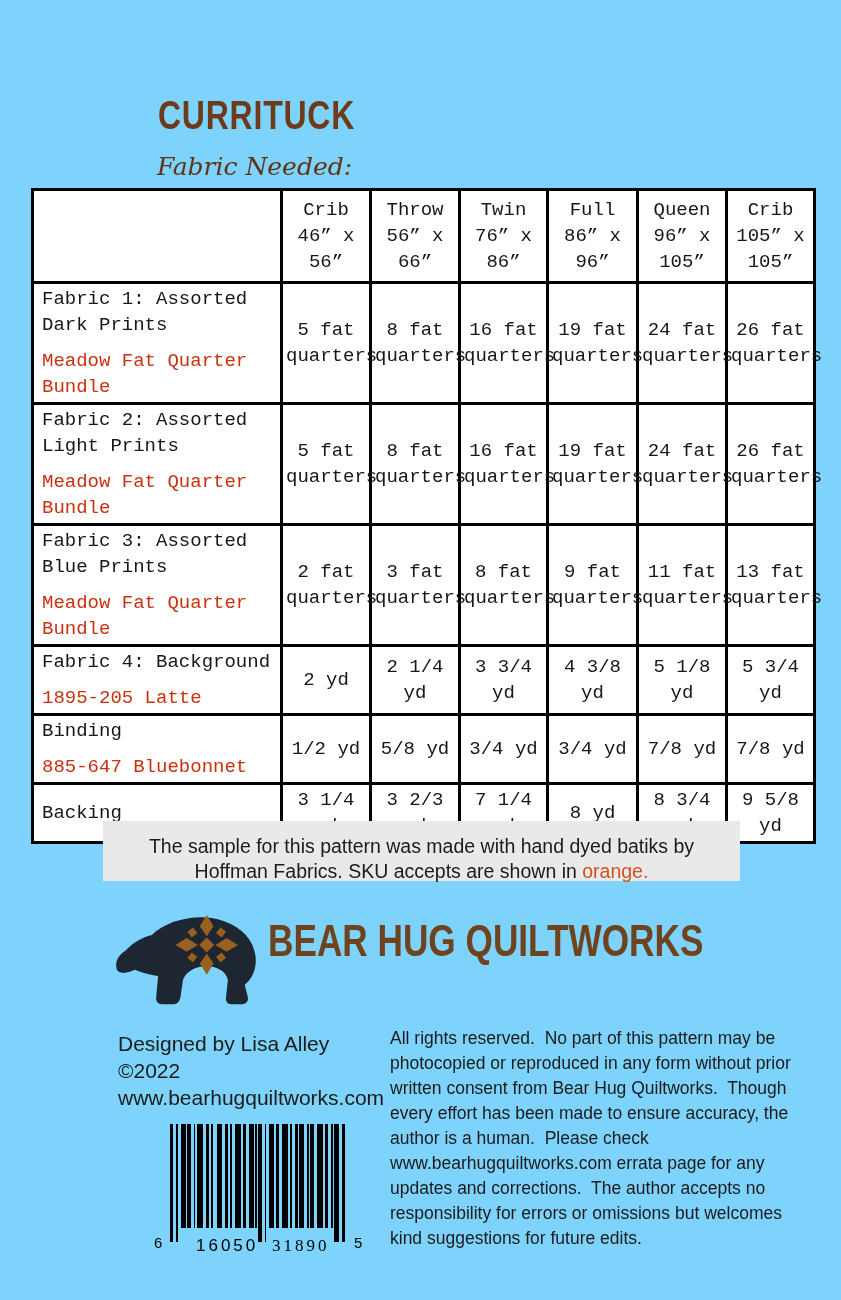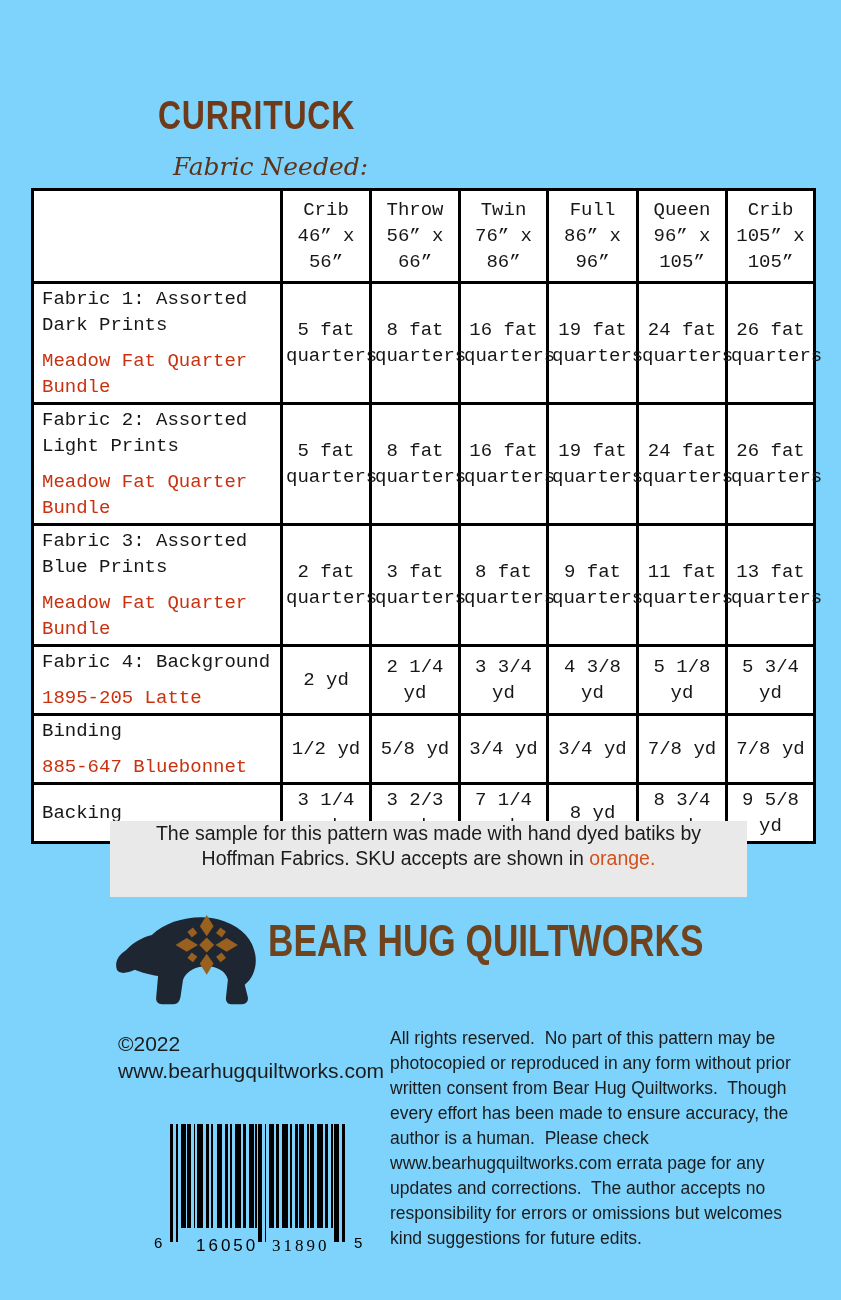--- a/index.html
+++ b/index.html
@@ -29,21 +29,20 @@
   }
   #subtitle {
     position: absolute;
     left: 157px;
     top: 152px;
     font-family: "DejaVu Serif", serif;
     font-style: italic;
     font-size: 25px;
     color: #5f3317;
     white-space: nowrap;
-    margin-left: 16px;
   }
 
   
   #fabric-table {
     position: absolute;
     left: 31px;
     top: 188px;
     width: 782px;
     border-collapse: collapse;
     table-layout: fixed;
@@ -68,28 +67,29 @@
   .sku-text { color: #c9310f; margin-top: 10px; }
   tr.hdr th { height: 93px; }
   tr.r-tall td { height: 117px; }
   tr.r-med td { height: 67px; }
   tr.r-med2 td { height: 65px; }
   tr.r-short td { height: 43px; }
 
   
   #note-box {
     position: absolute;
-    left: 110px;
+    left: 103px;
     top: 821px;
     width: 637px;
-    height: 76px;
+    height: 60px;
     background: #e9e9e9;
     text-align: center;
     font-size: 19.5px;
     line-height: 25px;
+    padding-top: 13px;
     color: #1b1b1b;
   }
   .orange-word { color: #d2501e; }
 
   
   #bear-logo {
     position: absolute;
     left: 113px;
     top: 905px;
     width: 150px;
@@ -314,20 +314,21 @@
       <polygon points="172,36 181,43 174,52 165,45"></polygon>
       <polygon points="128,36 119,43 126,52 135,45"></polygon>
       <polygon points="172,92 181,85 174,76 165,83"></polygon>
       <polygon points="128,92 119,85 126,76 135,83"></polygon>
     </g>
   </svg>
 
   <div id="wordmark">BEAR HUG QUILTWORKS</div>
 
   <div id="credits">
+    <div>Designed by Lisa Alley</div>
     <div>©2022</div>
     <div>www.bearhugquiltworks.com</div>
   </div>
 
   <div id="rights">All rights reserved.  No part of this pattern may be photocopied or reproduced in any form without prior written consent from Bear Hug Quiltworks.  Though every effort has been made to ensure accuracy, the author is a human.  Please check www.bearhugquiltworks.com errata page for any updates and corrections.  The author accepts no responsibility for errors or omissions but welcomes kind suggestions for future edits.</div>
 
   <div id="barcode">
     <div id="bars">
         <div class="bar" style="width: 3.16px; margin-right: 3.16px; height: 118px;"></div>
         <div class="bar" style="width: 1.58px; margin-right: 3.16px; height: 118px;"></div>

